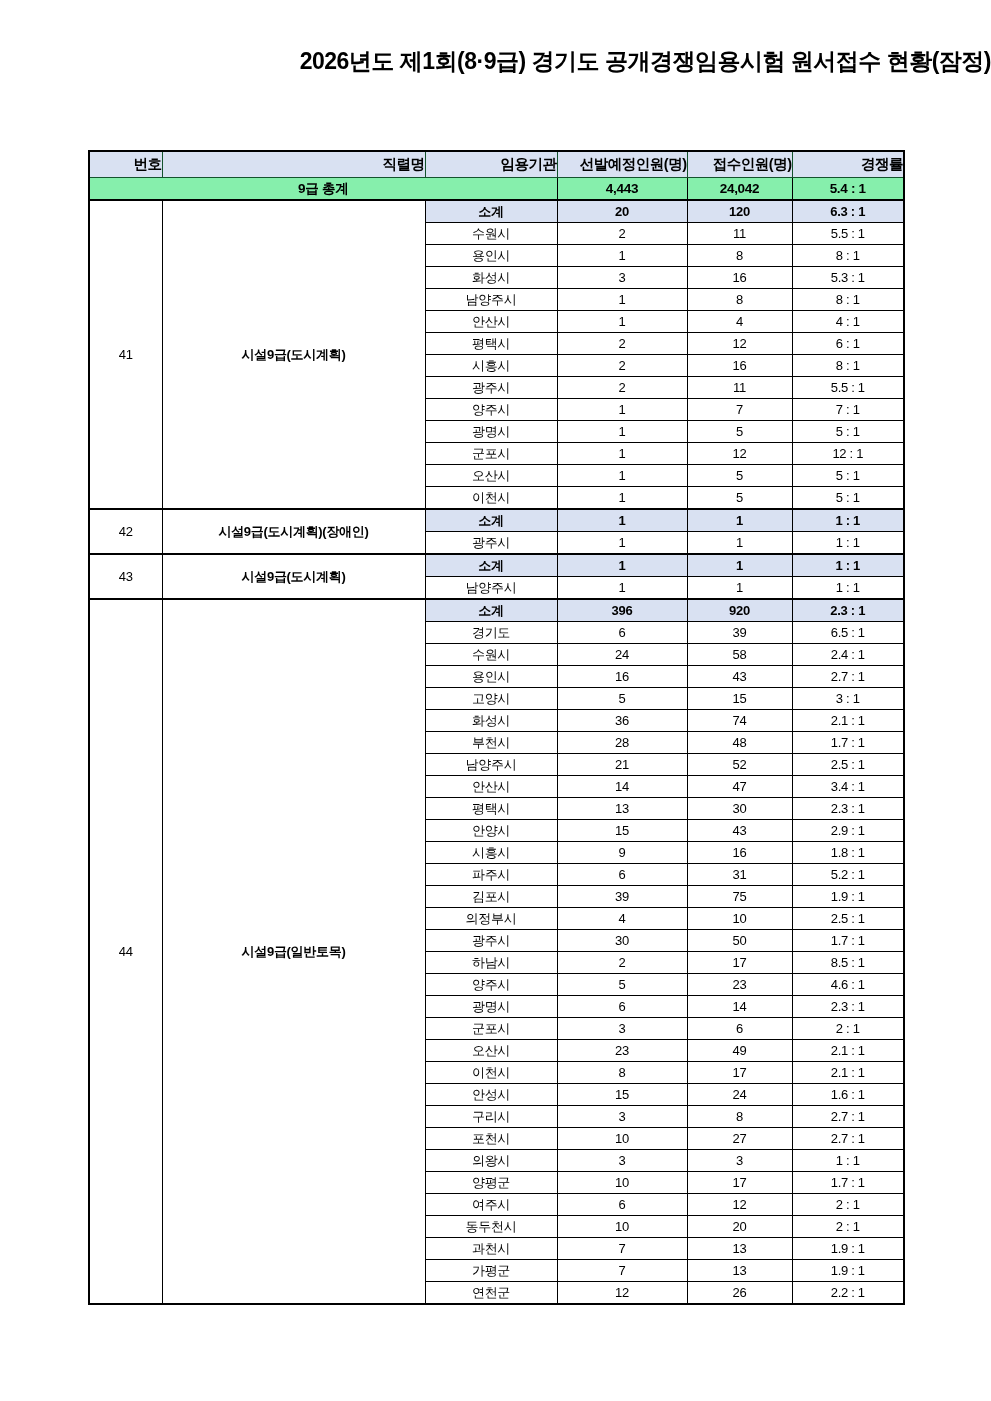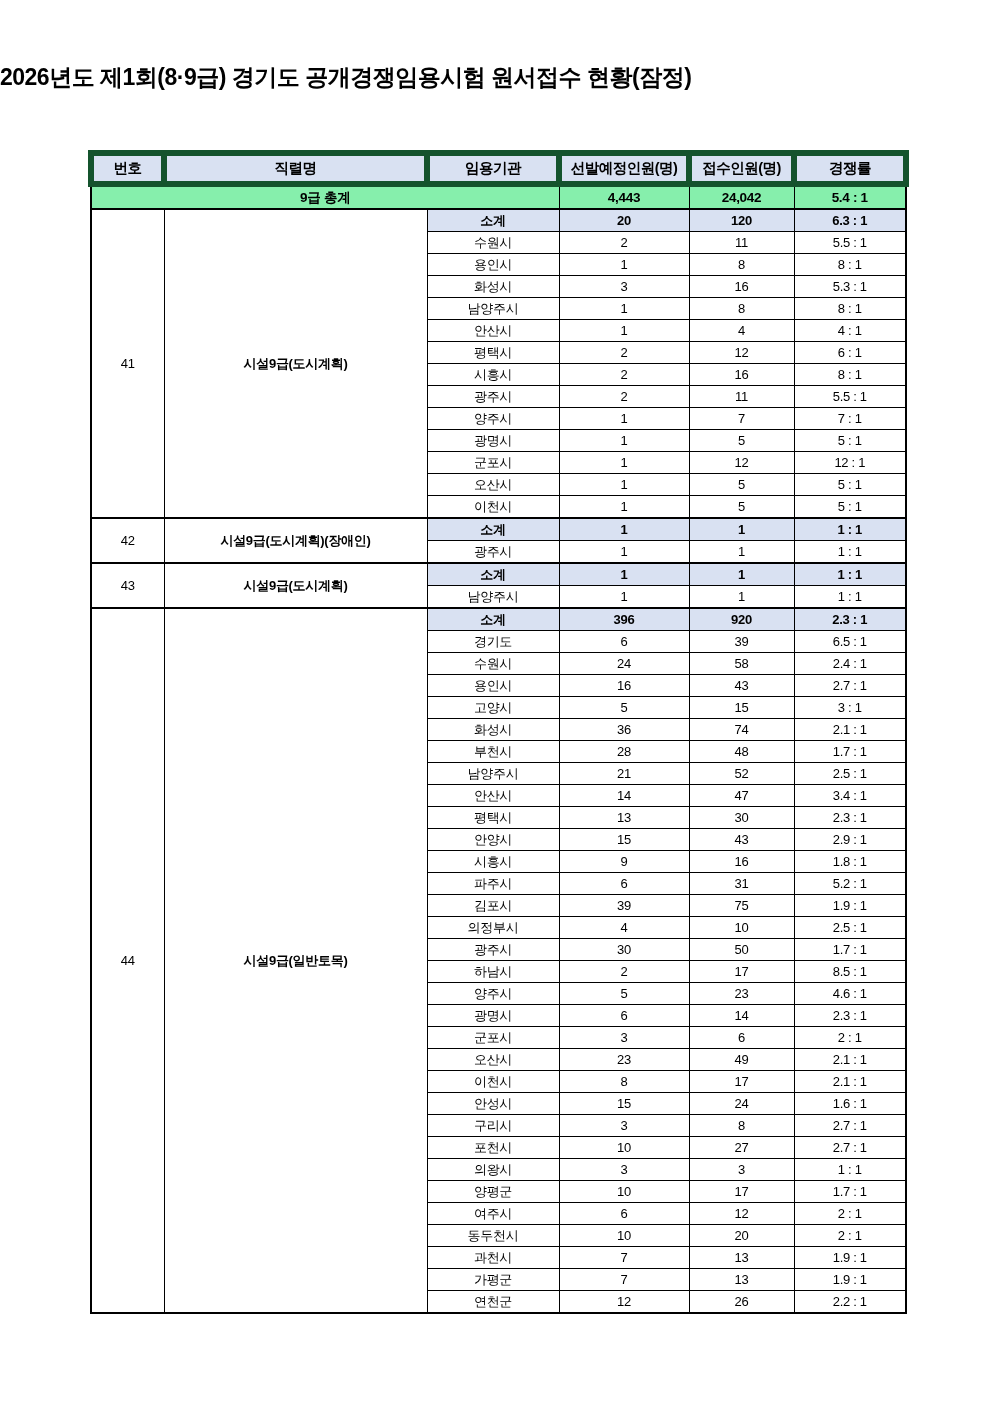--- a/index.html
+++ b/index.html
@@ -7,43 +7,43 @@
     padding: 0;
     background: #ffffff;
     width: 991px;
     height: 1401px;
     font-family: "Liberation Sans", sans-serif;
     color: #000000;
     position: relative;
   }
   .page-title {
     margin: 0;
-    padding-top: 62px;
-    text-align: left;
+    padding-top: 46px;
+    text-align: right;
     font-size: 23px;
     font-weight: 700;
     letter-spacing: -0.5px;
   }
   table.recruit {
     position: absolute;
     left: 88px;
     top: 150px;
     width: 815px;
     border-collapse: collapse;
     table-layout: fixed;
     border: 2px solid #000;
   }
   table.recruit th {
     background: #d9e1f2;
-    border: 6px solid #14532d;
+    border: 1px solid #14532d;
     height: 25px;
     font-size: 14.5px;
     font-weight: 700;
     padding: 0;
-    text-align: center;
+    text-align: right;
     vertical-align: middle;
     letter-spacing: -0.5px;
   }
   table.recruit td {
     border: 1px solid #000;
     height: 21px;
     font-size: 13px;
     padding: 0;
     text-align: center;
     vertical-align: middle;

